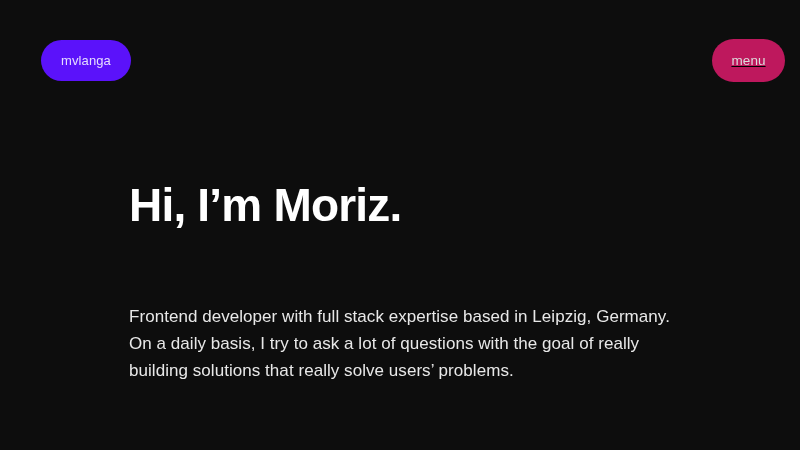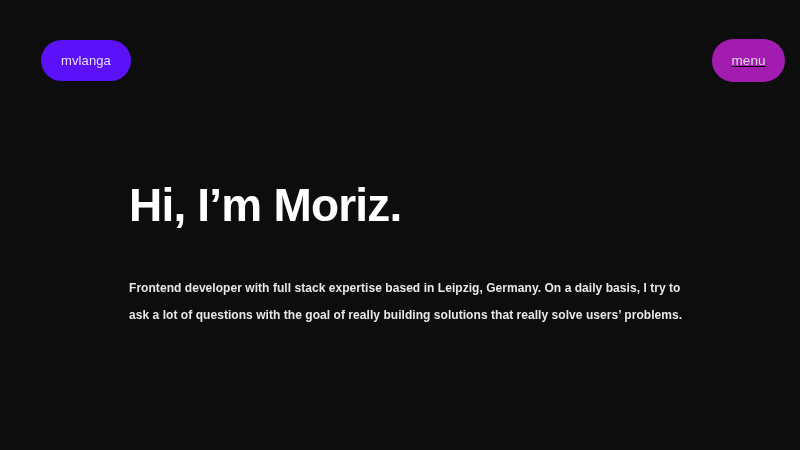--- a/index.html
+++ b/index.html
@@ -49,21 +49,21 @@
     line-height: 1;
   }
 
   .menu-pill {
     position: absolute;
     left: 699px;
     top: 26px;
     width: 73px;
     height: 43px;
     border-radius: 22px;
-    background: #a21caf;
+    background: #be185d;
     display: flex;
     align-items: center;
     justify-content: center;
     cursor: pointer;
     border: none;
     text-decoration: underline;
   }
 
   .menu-pill-label {
     font-size: 13.5px;
@@ -84,23 +84,23 @@
   .hero-heading {
     font-size: 46px;
     font-weight: 700;
     letter-spacing: -0.8px;
     color: #ffffff;
     line-height: 1.08;
     white-space: nowrap;
   }
 
   .hero-description {
-    margin-top: 18px;
-    font-size: 12px;
-    font-weight: 700;
+    margin-top: 46px;
+    font-size: 17px;
+    font-weight: 400;
     letter-spacing: 0.05px;
     line-height: 27px;
     color: #e8e8e8;
     max-width: 612px;
   }
 </style>
 </head>
 <body>
 
 <header class="site-header">

